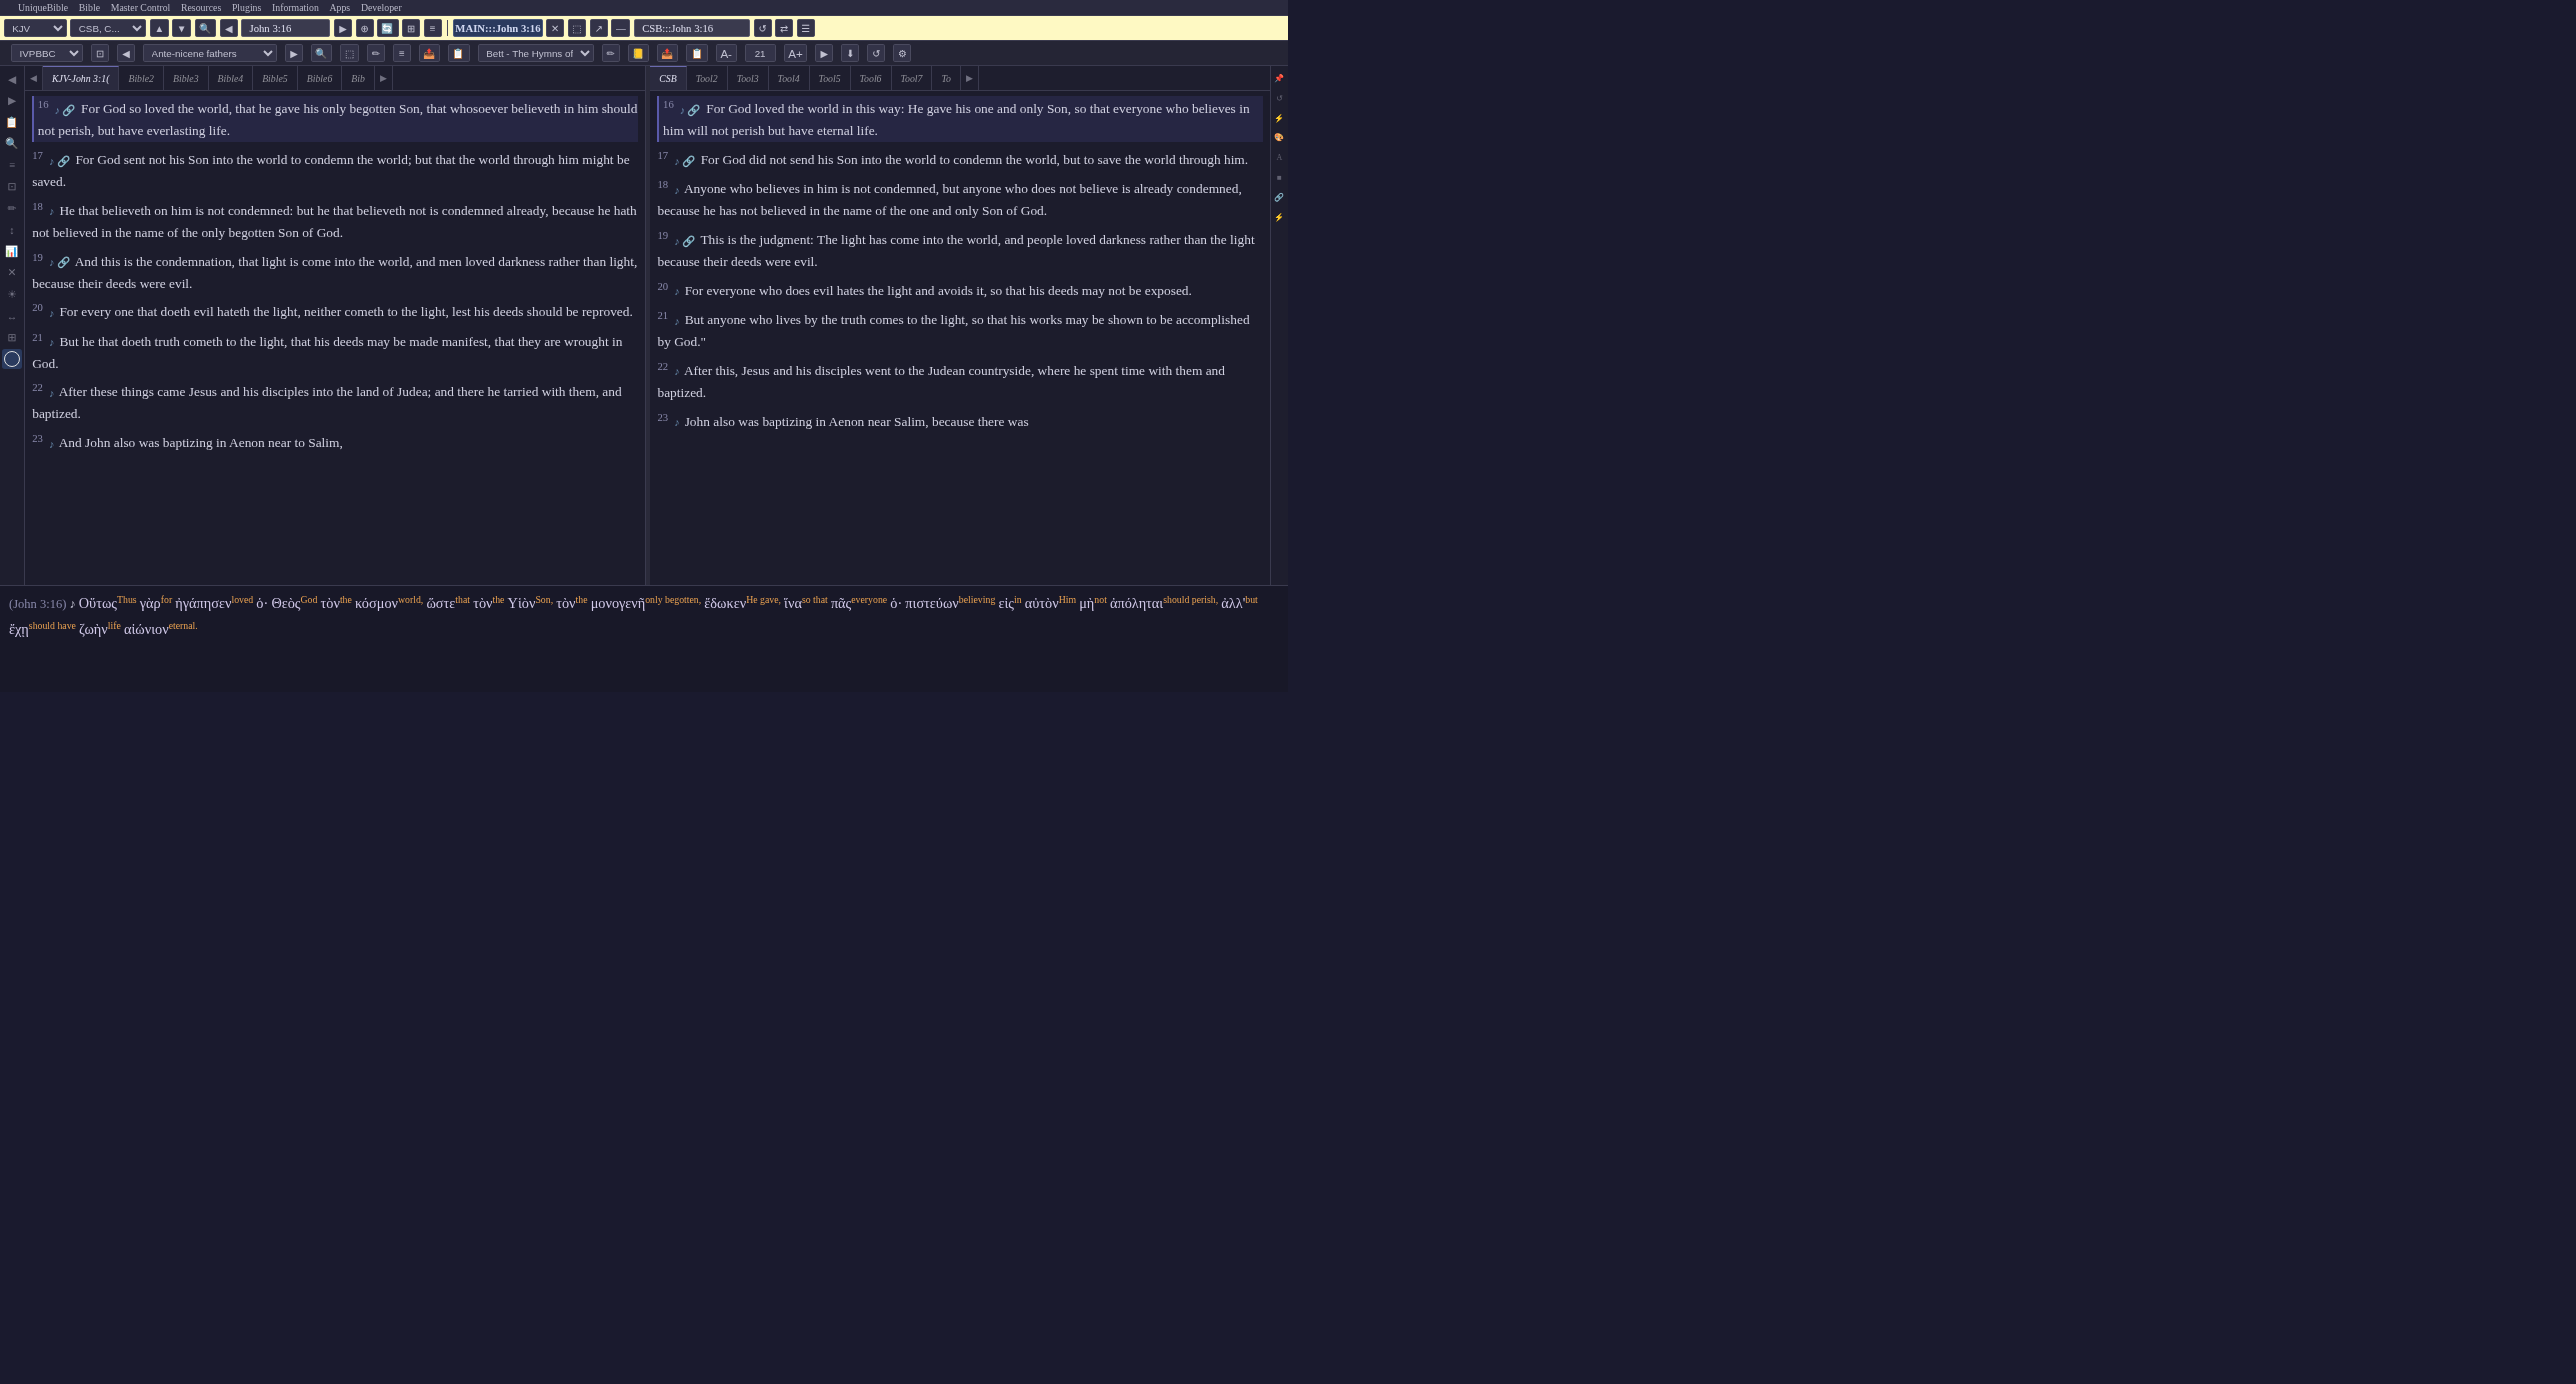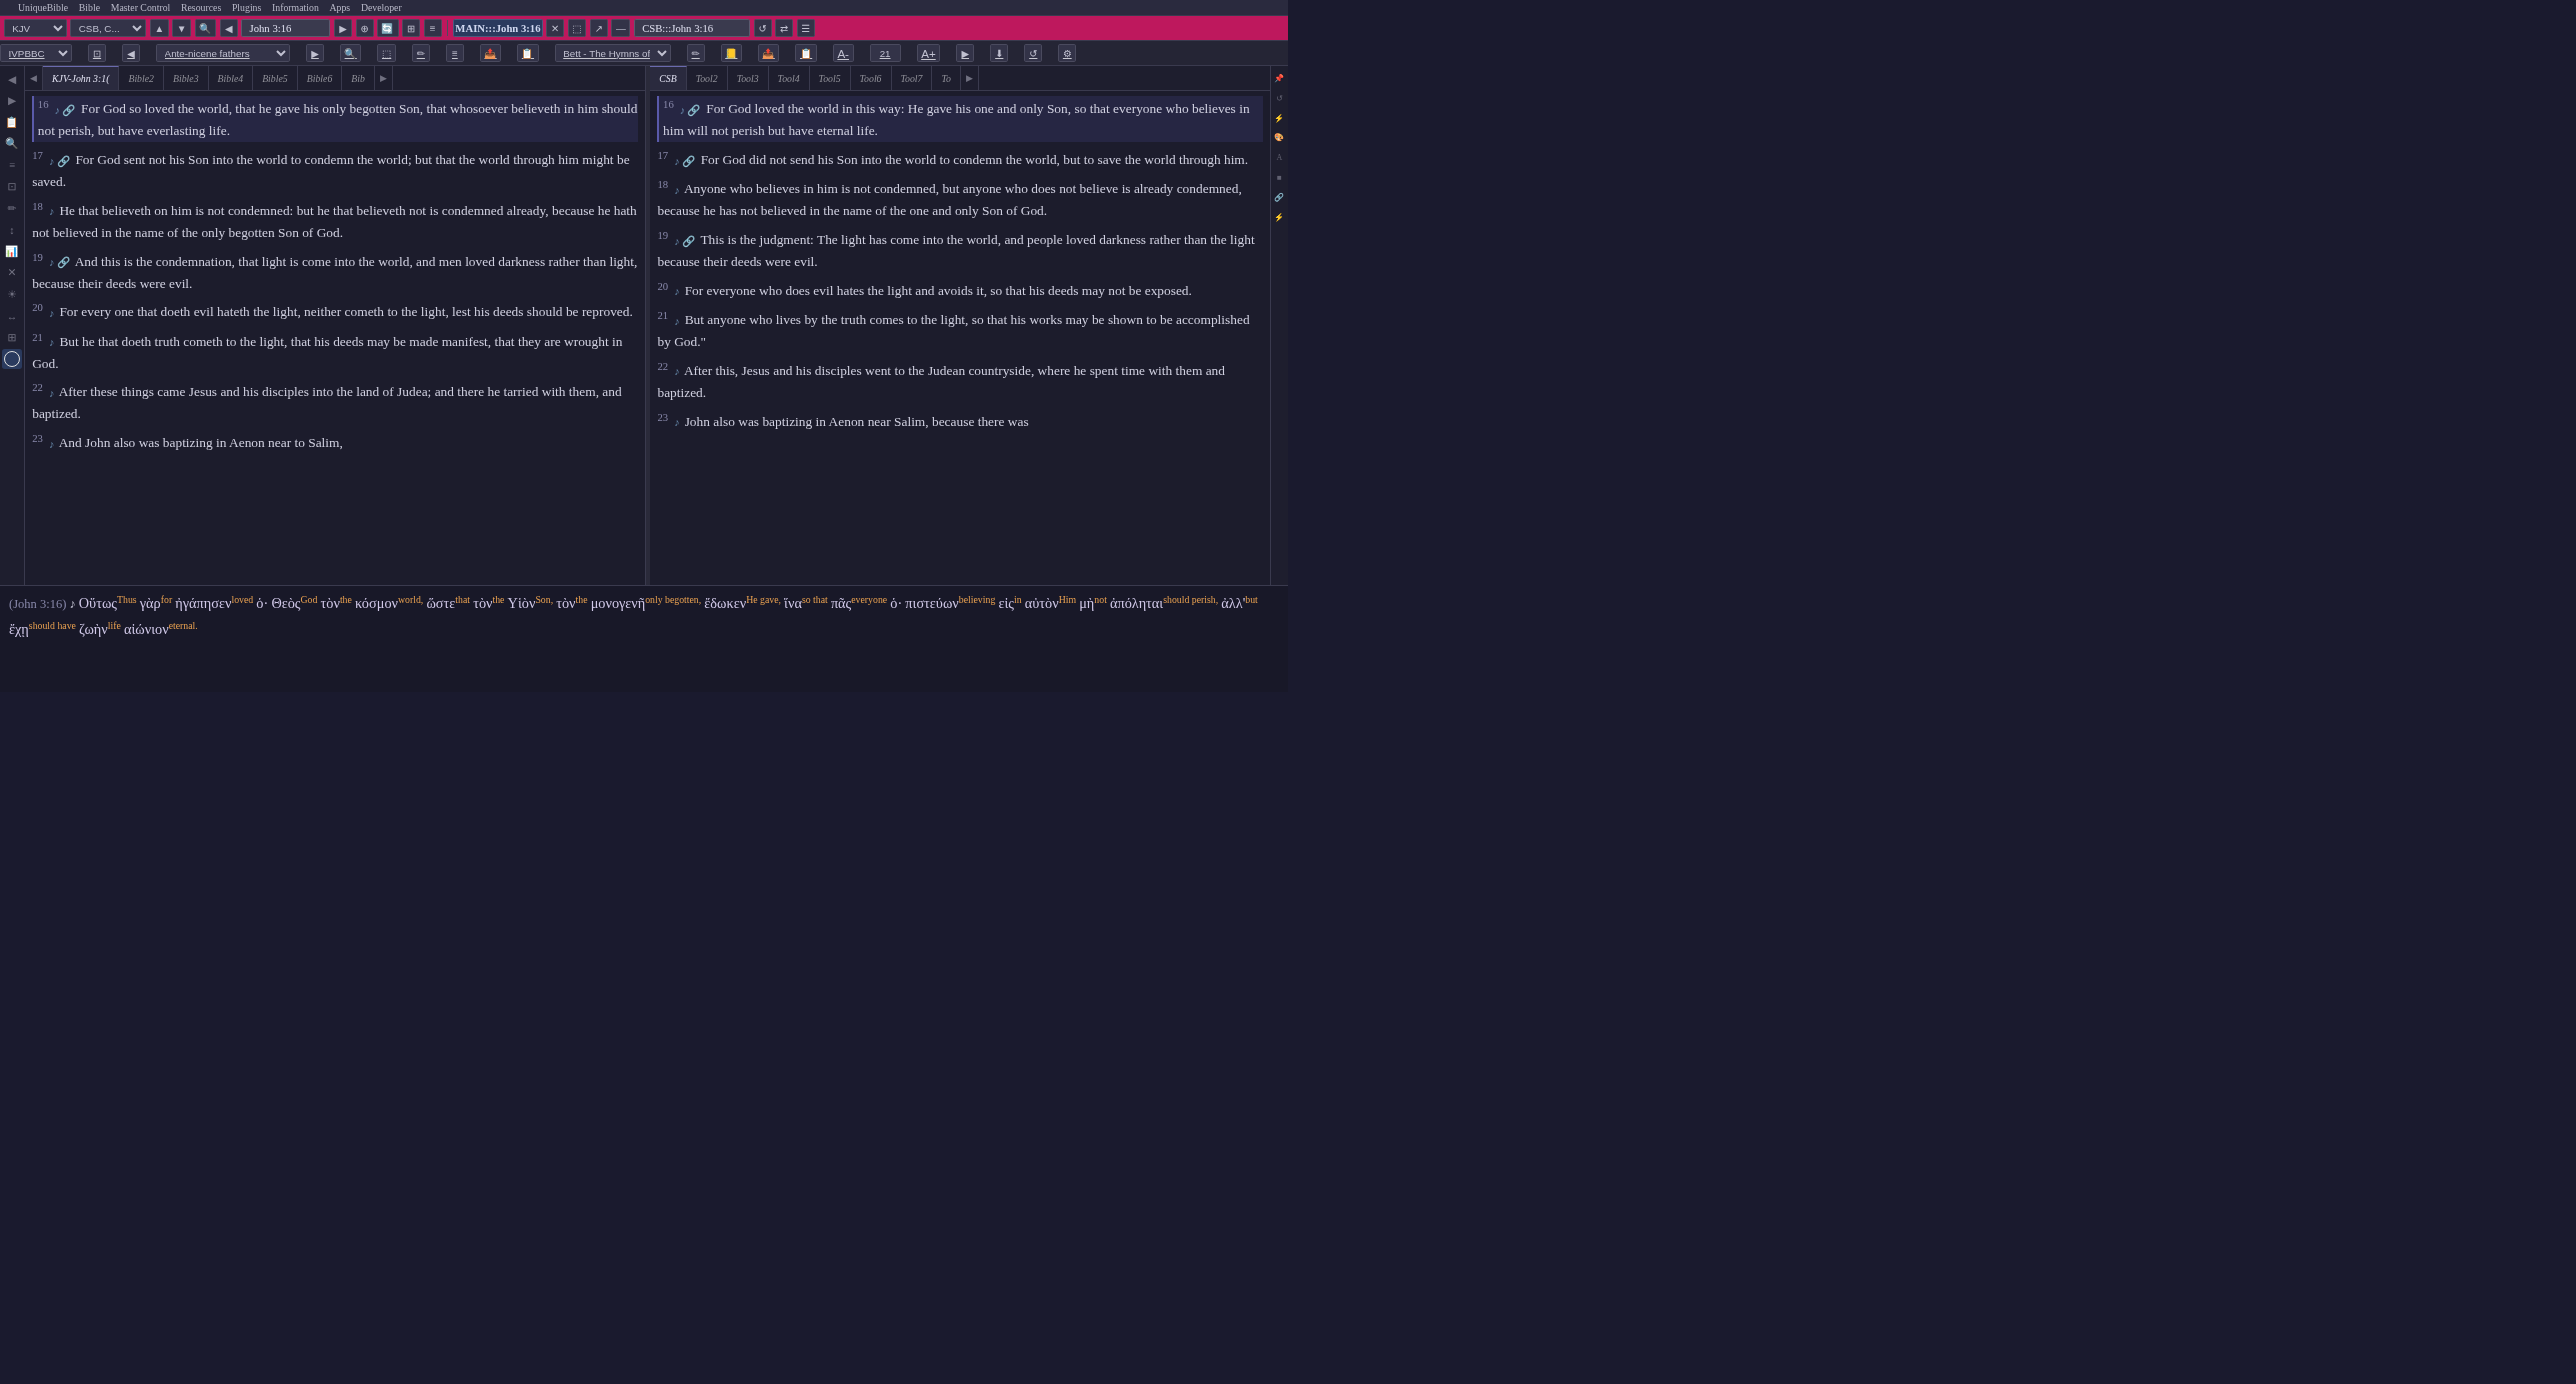--- a/index.html
+++ b/index.html
@@ -3,30 +3,30 @@
   <meta charset="utf-8">
   <style>
     * { margin: 0; padding: 0; box-sizing: border-box; }
     body { background: #1a1a2e; color: #c8c8d0; font-family: 'Georgia', serif; font-size: 11.6px; overflow: hidden; width: 1288px; height: 692px; }
     
     
     #menu-bar { background: #2a2a3e; height: 16px; display: flex; align-items: center; padding: 0 18px; gap: 10.7px; border-bottom: 0.9px solid #3a3a4e; }
     #menu-bar span { font-size: 9.8px; color: #b8b8c8; cursor: pointer; }
     
     
-    #toolbar1 { background: #be185d; height: 25px; display: flex; align-items: center; padding: 0 3.6px; gap: 3.6px; border-bottom: 0.9px solid #3a3a4e; }
+    #toolbar1 { background: #fef9c3; height: 25px; display: flex; align-items: center; padding: 0 3.6px; gap: 3.6px; border-bottom: 0.9px solid #3a3a4e; }
     .tb-select { background: #333348; color: #c0c0d0; border: 0.9px solid #4a4a5e; height: 18px; font-size: 9.8px; padding: 0 3.6px; border-radius: 1.8px; }
     .tb-btn { background: #333348; color: #c0c0d0; border: 0.9px solid #4a4a5e; height: 18px; min-width: 18px; font-size: 9.8px; padding: 0 3.6px; border-radius: 1.8px; cursor: pointer; display: flex; align-items: center; justify-content: center; }
     .tb-input { background: #333348; color: #c0c0d0; border: 0.9px solid #4a4a5e; height: 18px; font-size: 9.8px; padding: 0 3.6px; border-radius: 1.8px; width: 81px; }
     .tb-separator { width: 0.9px; height: 16px; background: #4a4a5e; margin: 0 1.8px; }
     .tb-ref { background: #3a3a4e; color: #e0e0f0; border: 0.9px solid #5a5a6e; height: 18px; padding: 0 7.2px; font-size: 10.7px; border-radius: 1.8px; display: flex; align-items: center; min-width: 89px; }
     .main-ref { background: #2a3a5e; color: #d0d8f0; border: 0.9px solid #4a5a7e; padding: 0 1px; font-size: 10.7px; font-weight: bold; }
     
     
-    #toolbar2 { background: #252535; height: 25px; display: flex; align-items: center; padding: 0 0; gap: 16px; border-bottom: 0.9px solid #3a3a4e; text-decoration: underline; }
+    #toolbar2 { background: #252535; height: 25px; display: flex; align-items: center; padding: 0 11px; gap: 8px; border-bottom: 0.9px solid #3a3a4e; }
     
     
     #main-area { display: flex; flex-direction: column; height: calc(692px - 16px - 25px - 25px); }
     .tab { height: 25px; padding: 0 9px; display: flex; align-items: center; font-size: 9.8px; color: #909098; border-right: 0.9px solid #3a3a4e; cursor: pointer; white-space: nowrap; font-style: italic; }
     .tab.active { background: #2a2a3e; color: #e0e0f0; border-top: 1.8px solid #6a6aae; }
     
     
     #content-area { display: flex; flex: 1; overflow: hidden; }
     
     

